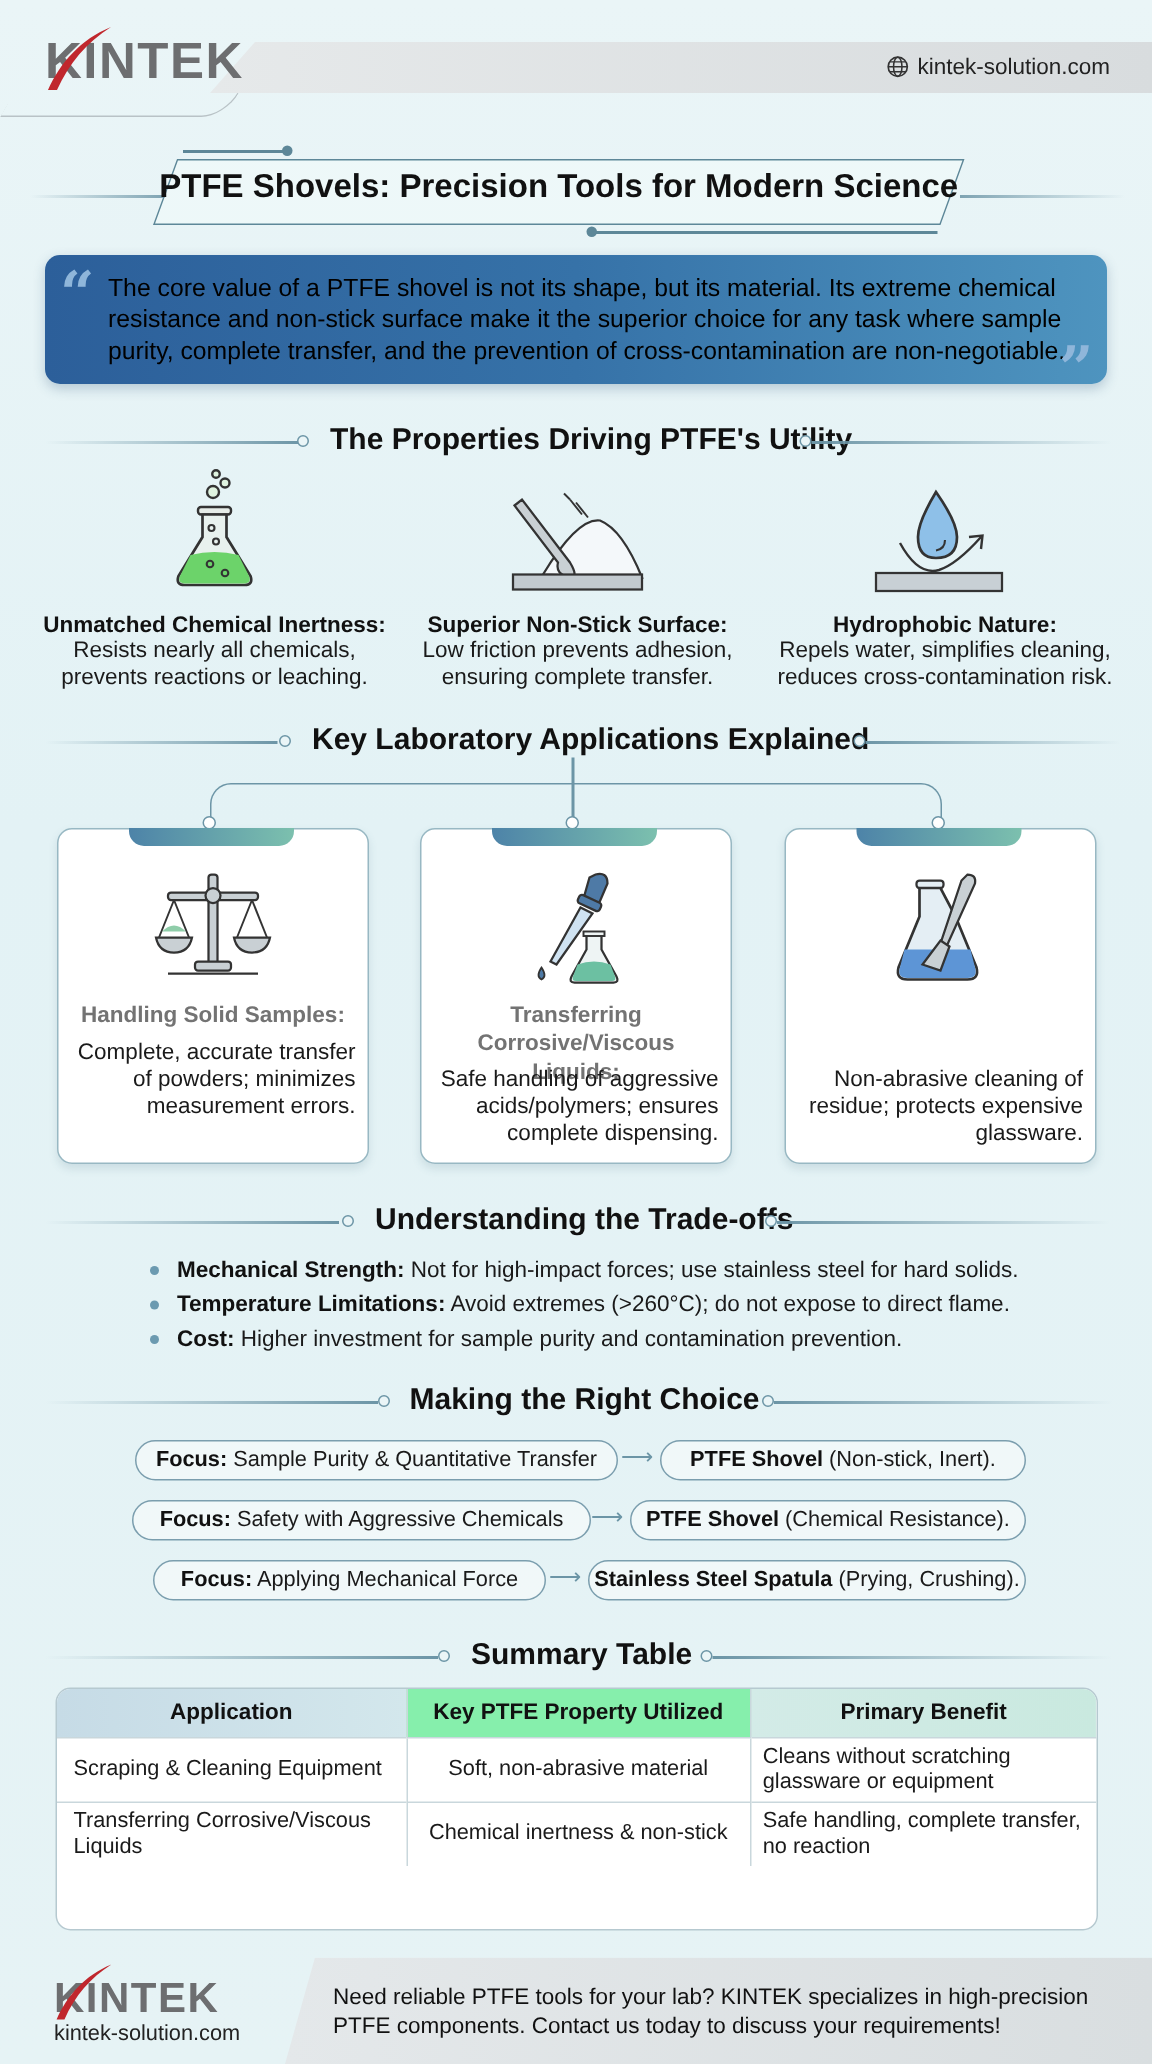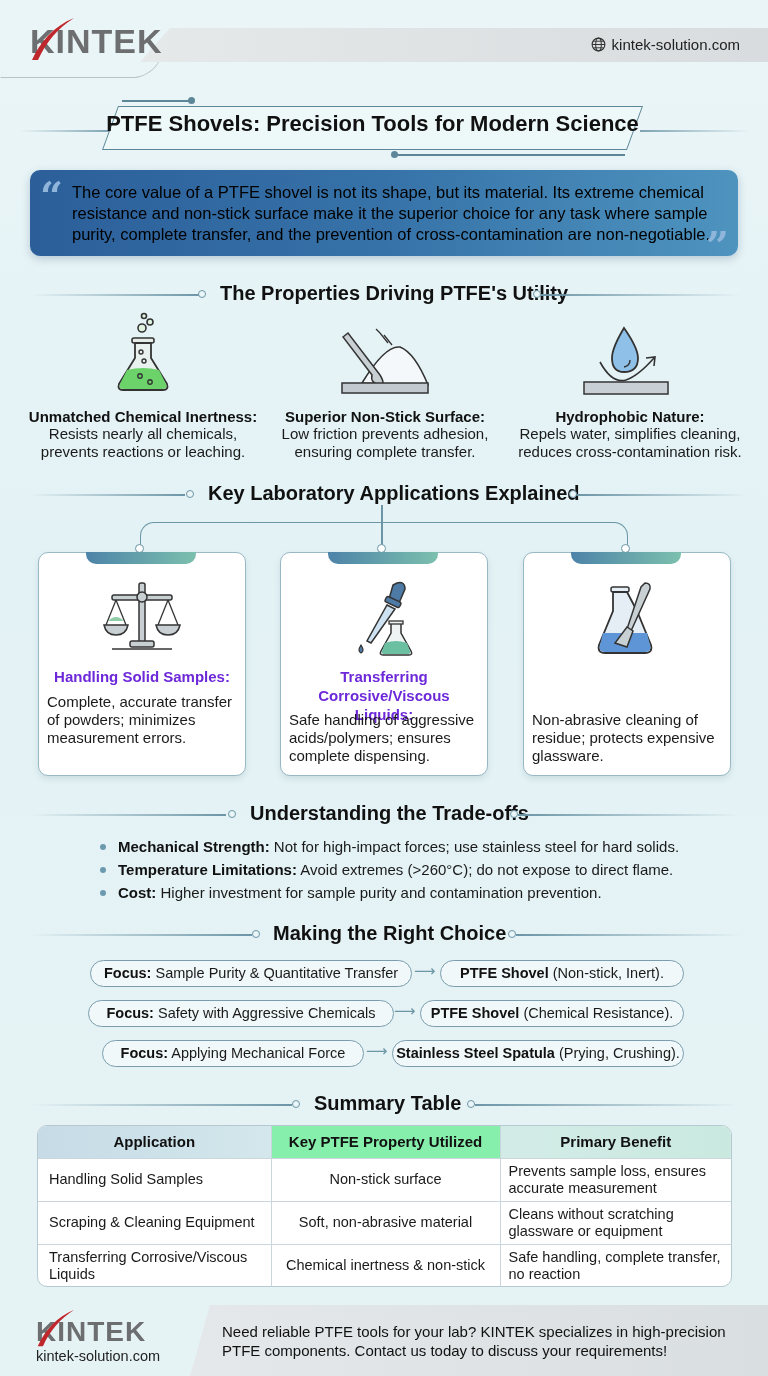--- a/index.html
+++ b/index.html
@@ -82,22 +82,22 @@
     position: absolute; top: 552px; width: 208px; height: 224px;
     background: #fff; border: 1.5px solid #98b8c3; border-radius: 10px;
     box-shadow: 0 3px 6px rgba(70,110,130,0.15);
   }
   .card-tab {
     position: absolute; top: -1px; left: 47px; width: 110px; height: 12px;
     background: linear-gradient(90deg, #4d83a8, #7cc0ae);
     border-radius: 0 0 10px 10px;
   }
   .card-icon { position: absolute; left: 50%; top: 28px; transform: translateX(-50%); }
-  .card-title { position: absolute; left: 8px; right: 8px; text-align: center; font-weight: bold; font-size: 15px; line-height: 19px; color: #6d28d9; }
-  .card-desc { position: absolute; left: 8px; right: 8px; text-align: left; font-size: 15px; line-height: 18px; color: #1a1a1a; }
+  .card-title { position: absolute; left: 8px; right: 8px; text-align: center; font-weight: bold; font-size: 15px; line-height: 19px; color: #737373; }
+  .card-desc { position: absolute; left: 8px; right: 8px; text-align: right; font-size: 15px; line-height: 18px; color: #1a1a1a; }
 
   
   .tree { position: absolute; border: 1.5px solid #6c95a6; border-bottom: none; border-radius: 14px 14px 0 0; }
   .node { position: absolute; width: 9px; height: 9px; border: 1.5px solid #6c95a6; border-radius: 50%; background: #fff; }
 
   
   .tradeoffs { position: absolute; left: 100px; top: 835px; list-style: none; }
   .tradeoffs li { font-size: 15px; line-height: 23px; color: #1a1a1a; position: relative; padding-left: 18px; }
   .tradeoffs li::before { content: ""; position: absolute; left: 0; top: 9px; width: 6px; height: 6px; border-radius: 50%; background: #6b9ab0; }
   .tradeoffs b { color: #111; }
@@ -336,25 +336,20 @@
   <table>
     <thead>
       <tr>
         <th class="c1">Application</th>
         <th class="c2">Key PTFE Property Utilized</th>
         <th class="c3">Primary Benefit</th>
       </tr>
     </thead>
     <tbody>
       <tr>
-        <td class="c1">Handling Solid Samples</td>
-        <td class="c2">Non-stick surface</td>
-        <td class="c3">Prevents sample loss, ensures accurate measurement</td>
-      </tr>
-      <tr>
         <td class="c1">Scraping &amp; Cleaning Equipment</td>
         <td class="c2">Soft, non-abrasive material</td>
         <td class="c3">Cleans without scratching glassware or equipment</td>
       </tr>
       <tr>
         <td class="c1">Transferring Corrosive/Viscous Liquids</td>
         <td class="c2">Chemical inertness &amp; non-stick</td>
         <td class="c3">Safe handling, complete transfer, no reaction</td>
       </tr>
     </tbody>

